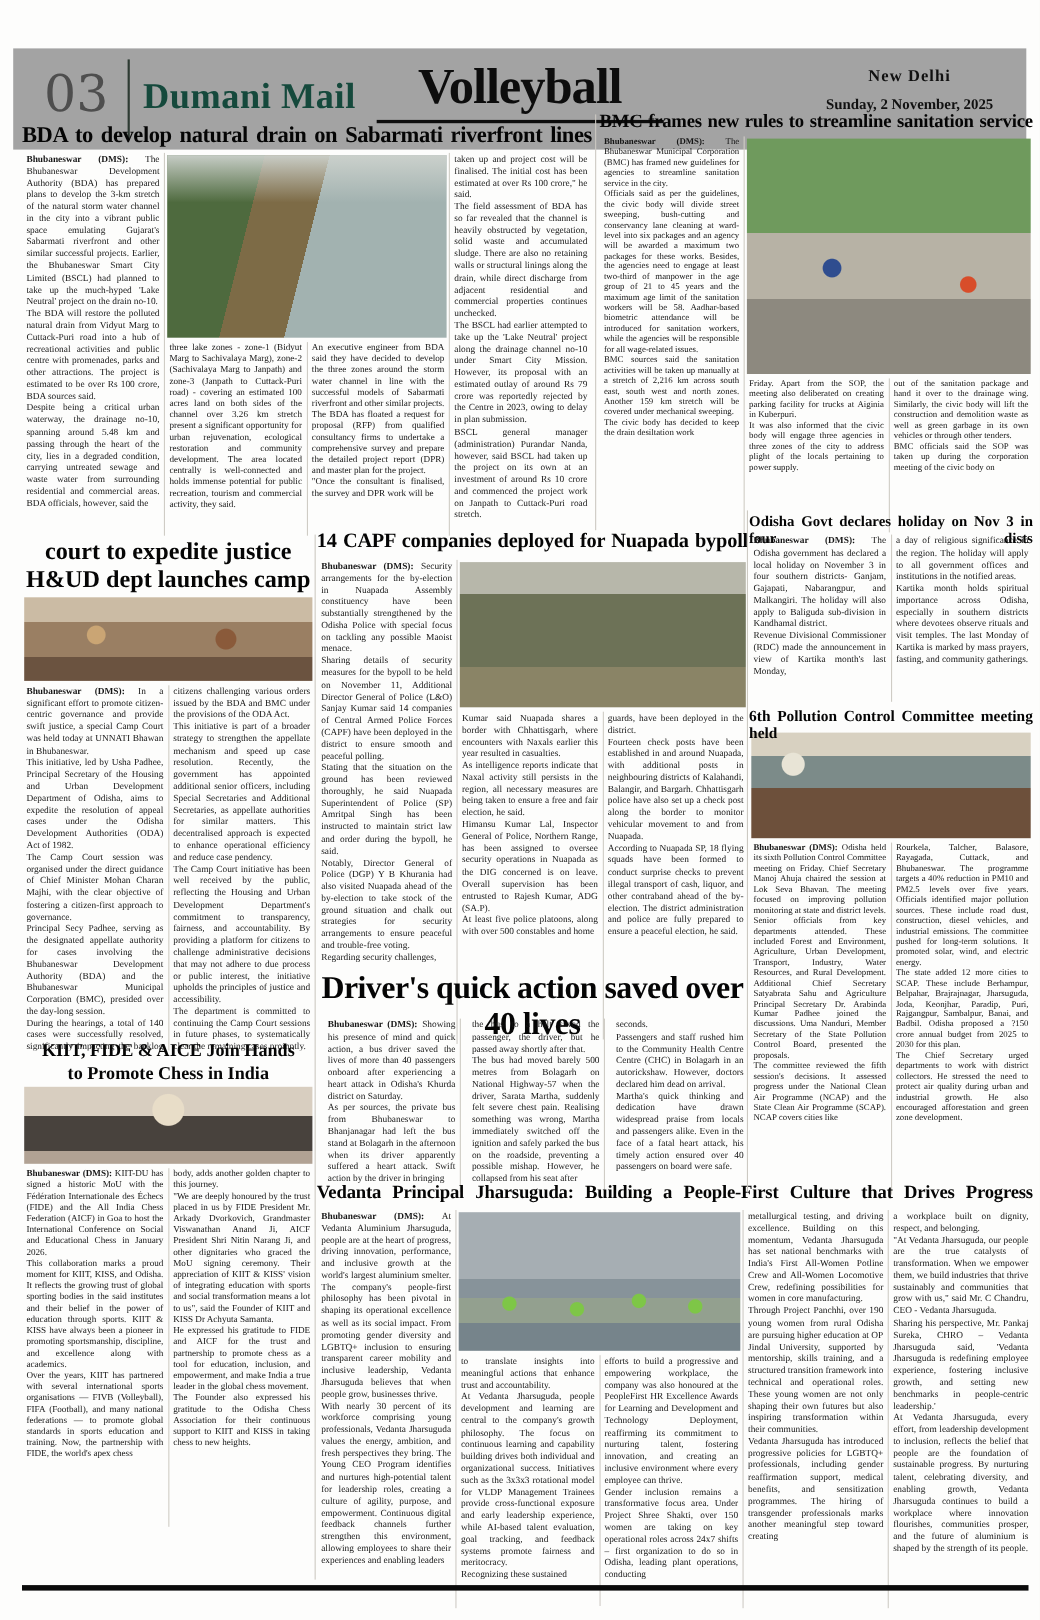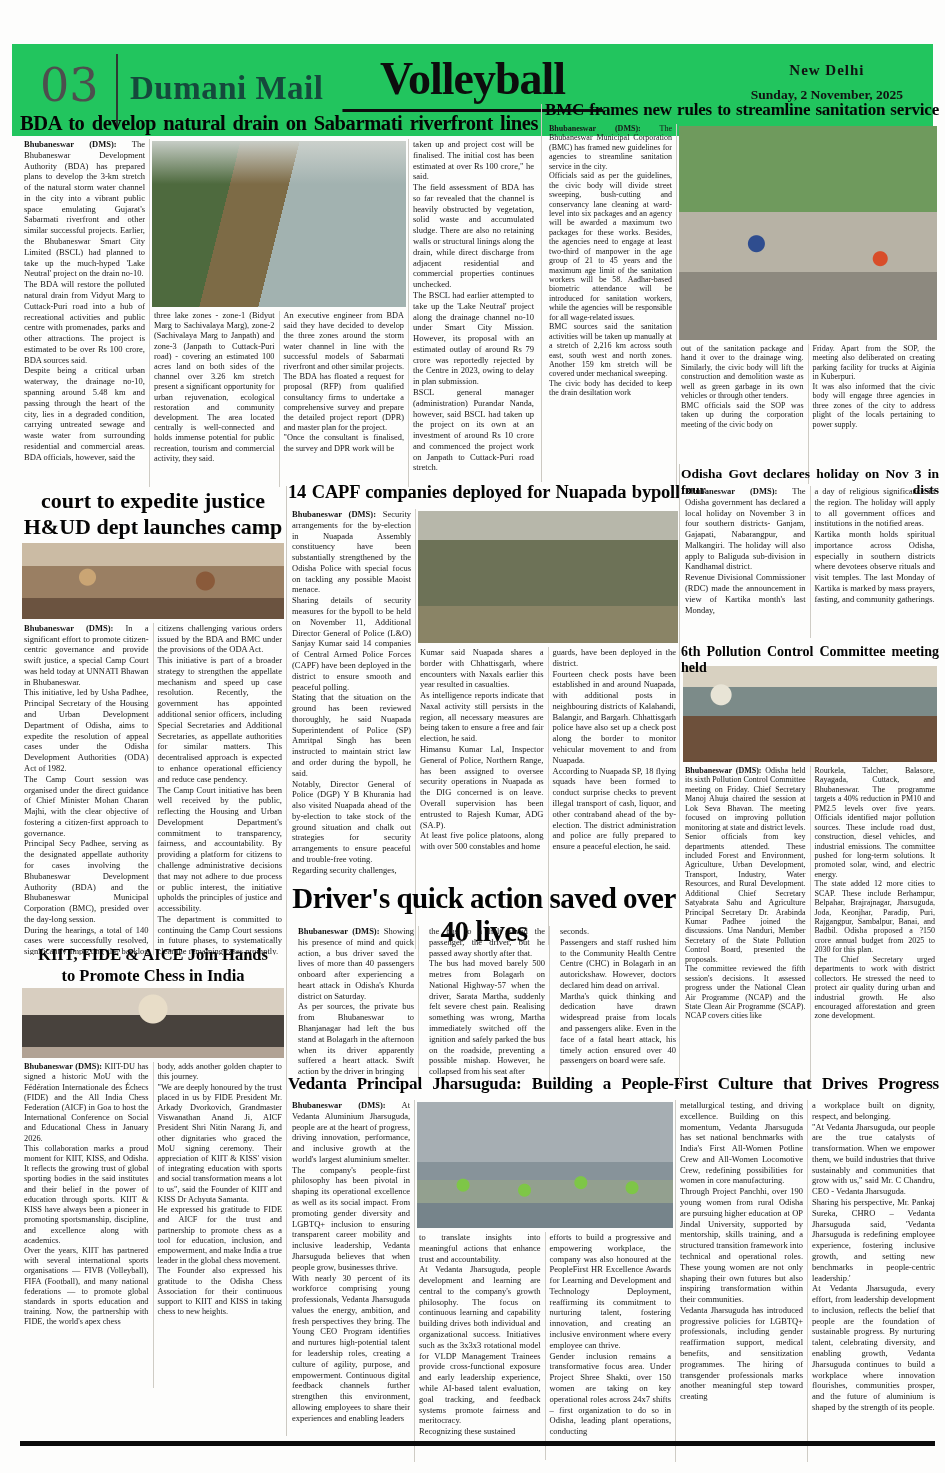--- a/index.html
+++ b/index.html
@@ -1,20 +1,20 @@
 <!DOCTYPE html>
 <html><head>
 <meta charset="utf-8">
 <style>
   html,body{margin:0;padding:0;background:#f5f3ef;}
   body{width:945px;height:1473px;position:relative;overflow:hidden;
        font-family:"Liberation Serif", serif;color:#1a1a1a;background:#fdfdfc;}
   .abs{position:absolute;}
   
-  #header{left:12px;top:44px;width:921px;height:92px;background:#22c55e;}
+  #header{left:12px;top:44px;width:921px;height:92px;background:#a3a3a3;}
   #page-number{position:absolute;left:28px;top:14px;font-size:46px;color:#4e4e4e;
        font-family:"DejaVu Serif", serif;}
   #header-divider{position:absolute;left:104px;top:10px;width:2px;height:72px;background:#2e3b33;}
   #masthead{position:absolute;left:118px;top:26px;font-size:33px;font-weight:bold;color:#15493c;letter-spacing:.5px;}
   #city-title{position:absolute;left:50%;top:8px;transform:translateX(-50%);
        font-size:46px;font-weight:bold;color:#0d0d0d;border-bottom:3px solid #0d0d0d;
        padding:0 38px 4px;letter-spacing:-1px;white-space:nowrap;}
   #edition{position:absolute;right:30px;top:18px;text-align:center;font-weight:bold;color:#111;}
   #edition .ed-place{font-size:15px;letter-spacing:1px;}
   #edition .ed-date{font-size:13.5px;margin-top:8px;}
@@ -145,24 +145,24 @@
 <div id="a-bmc" class="abs dense">
   <div class="headline stretch">BMC frames new rules to streamline sanitation service</div>
   <div class="cols">
     <div class="col c1"><b class="dateline">Bhubaneswar (DMS):</b><span> The Bhubaneswar Municipal Corporation (BMC) has framed new guidelines for agencies to streamline sanitation service in the city.
 Officials said as per the guidelines, the civic body will divide street sweeping, bush-cutting and conservancy lane cleaning at ward-level into six packages and an agency will be awarded a maximum two packages for these works. Besides, the agencies need to engage at least two-third of manpower in the age group of 21 to 45 years and the maximum age limit of the sanitation workers will be 58. Aadhar-based biometric attendance will be introduced for sanitation workers, while the agencies will be responsible for all wage-related issues.
 BMC sources said the sanitation activities will be taken up manually at a stretch of 2,216 km across south east, south west and north zones. Another 159 km stretch will be covered under mechanical sweeping.
 The civic body has decided to keep the drain desiltation work</span></div>
     <div class="right">
       <div class="photo ph-sanitation"></div>
       <div class="cols">
+        <div class="col">Friday. Apart from the SOP, the meeting also deliberated on creating parking facility for trucks at Aiginia in Kuberpuri.
+It was also informed that the civic body will engage three agencies in three zones of the city to address plight of the locals pertaining to power supply.</div>
         <div class="col">out of the sanitation package and hand it over to the drainage wing. Similarly, the civic body will lift the construction and demolition waste as well as green garbage in its own vehicles or through other tenders.
 BMC officials said the SOP was taken up during the corporation meeting of the civic body on</div>
-        <div class="col">Friday. Apart from the SOP, the meeting also deliberated on creating parking facility for trucks at Aiginia in Kuberpuri.
-It was also informed that the civic body will engage three agencies in three zones of the city to address plight of the locals pertaining to power supply.</div>
       </div>
     </div>
   </div>
 </div>
 
 <div id="a-hud" class="abs">
   <div class="headline center">
     <div>court to expedite justice</div>
     <div>H&amp;UD dept launches camp</div>
   </div>

